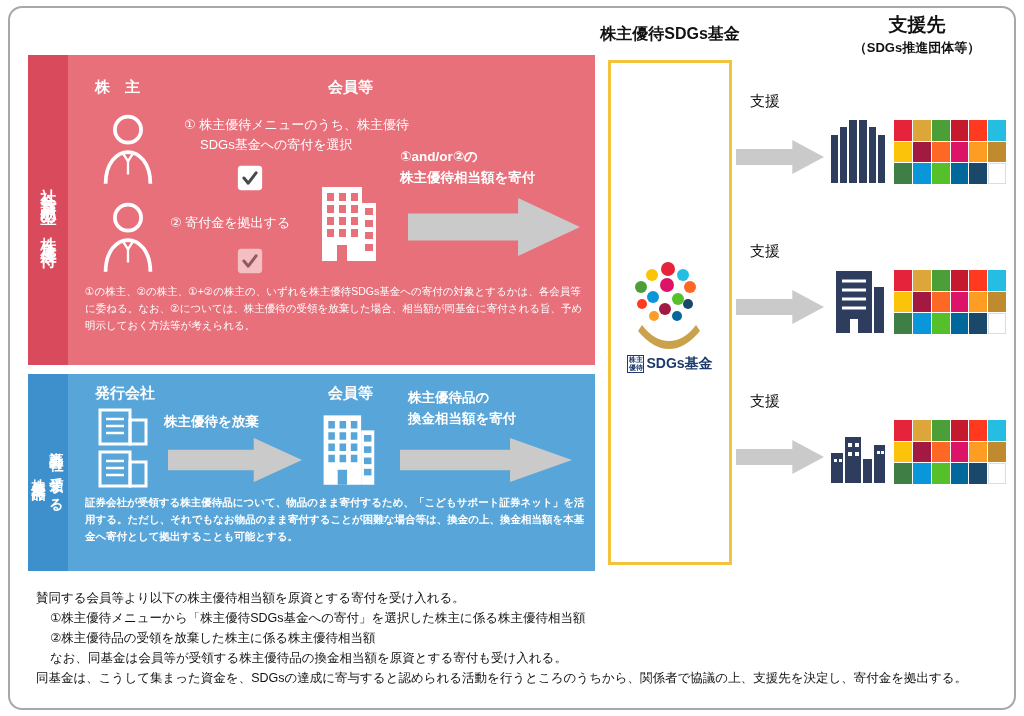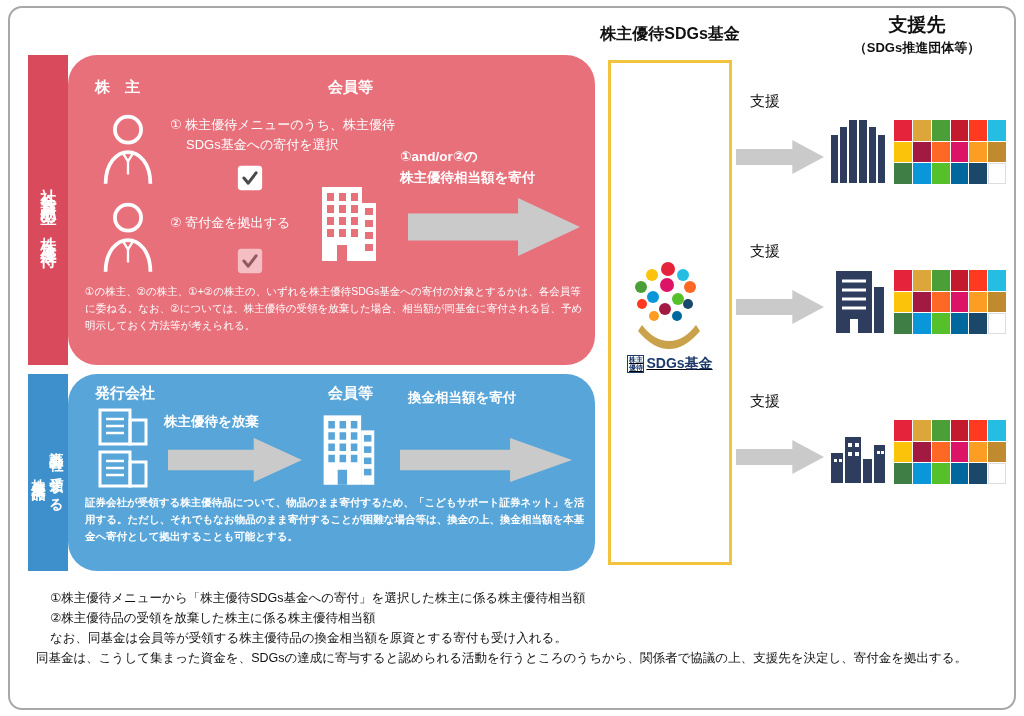--- a/index.html
+++ b/index.html
@@ -22,36 +22,36 @@
   .blue-section { left:28px; top:374px; width:567px; height:197px; }
   .side { width:40px; display:flex; align-items:center; justify-content:center; }
   .red-side  { background:#d94a5c; }
   .blue-side { background:#3d90cc; }
   .v-text { writing-mode:vertical-rl; text-orientation:upright; font-weight:bold;
             font-size:16px; letter-spacing:5px; }
   .v-wrap { height:100%; display:flex; flex-direction:row-reverse;
             align-items:center; justify-content:center; }
   .v-wrap span { writing-mode:vertical-rl; text-orientation:upright; font-weight:bold;
                  font-size:14px; letter-spacing:2px; }
-  .main { flex:1; position:relative;border-radius:29px; }
+  .main { flex:1; position:relative; }
   .red-main  { background:#e8707b; --winc:#e8707b; }
   .blue-main { background:#57a5d9; --winc:#57a5d9; }
 
   .lbl { position:absolute; font-size:15px; font-weight:bold; }
   .pos-shareholder { left:27px; top:23px; }
   .pos-member-r    { left:260px; top:23px; }
   .pos-issuer      { left:27px; top:10px; }
   .pos-member-b    { left:260px; top:10px; }
 
   .person { position:absolute; width:56px; height:76px; }
   .p1 { left:32px; top:56px; }
   .p2 { left:32px; top:144px; }
 
   .step-text { position:absolute; font-size:13px; line-height:1.5; }
-  .step1 { left:102px; top:60px; width:270px; }
+  .step1 { left:116px; top:60px; width:270px; }
   .step1 .ln2 { padding-left:16px; }
   .step2 { left:102px; top:158px; }
 
   .checkbox { position:absolute; width:26px; height:26px; }
   .cb1 { left:169px; top:110px; }
   .cb2 { left:169px; top:193px; opacity:.55; }
 
   .building-white { position:absolute; }
   .bw-red  { left:248px; top:122px; width:64px; height:84px; }
   .bw-blue { left:250px; top:32px;  width:60px; height:80px; }
@@ -75,21 +75,21 @@
   .note { position:absolute; left:17px; width:500px; font-size:10.5px; line-height:1.6; }
   .red-note  { top:228px; }
   .blue-note { top:120px;font-weight:bold; }
 
   
   .fund-box { position:absolute; left:608px; top:60px; width:124px; height:505px;
               background:#fff; border:3px solid #f2c43d;
               display:flex; flex-direction:column; align-items:center; }
   .fund-logo { margin-top:196px; width:82px; height:92px; }
   .fund-logo svg { width:100%; height:100%; display:block; }
-  .fund-logo-text { margin-top:4px; display:flex; align-items:center; gap:2px;text-decoration:underline; }
+  .fund-logo-text { margin-top:4px; display:flex; align-items:center; gap:2px; }
   .logo-small { font-size:7px; line-height:1.15; width:17px; text-align:center;
                 border:1px solid #1d3a6b; color:#1d3a6b; font-weight:bold; }
   .logo-large { font-size:14px; font-weight:bold; color:#1d3a6b; }
 
   
   .support-row { position:absolute; left:736px; width:274px; height:105px; }
   .sr1 { top:92px; } .sr2 { top:242px; } .sr3 { top:392px; }
   .support-label { position:absolute; left:14px; top:0; font-size:15px; color:#111; }
   .support-arrow { left:0; top:48px; width:88px; height:34px; }
   .navy-building { position:absolute; left:94px; top:26px; width:56px; height:66px; }
@@ -256,20 +256,21 @@
             <rect x="21" y="68" width="10" height="16"></rect>
             <rect x="49" y="31" width="8" height="7"></rect>
               <rect x="49" y="43" width="8" height="7"></rect>
             <rect x="49" y="55" width="8" height="7"></rect>
               <rect x="49" y="67" width="8" height="7"></rect>
           </g>
         </svg>
       </div>
 
       <div class="arrow-label blue-arrow2-label">
+        <div>株主優待品の</div>
         <div>換金相当額を寄付</div>
       </div>
       <div class="arrow blue-arrow2">
         <svg viewBox="0 0 100 60" preserveAspectRatio="none">
           <polygon class="arrow-fill" points="0,16 64,16 64,0 100,30 64,60 64,44 0,44"></polygon>
         </svg>
       </div>
 
       <div class="note blue-note">証券会社が受領する株主優待品について、物品のまま寄付するため、「こどもサポート証券ネット」を活用する。ただし、それでもなお物品のまま寄付することが困難な場合等は、換金の上、換金相当額を本基金へ寄付として拠出することも可能とする。</div>
     </div>
@@ -422,18 +423,19 @@
         <div class="sdg-cell" style="background: rgb(63, 126, 68);"></div>
         <div class="sdg-cell" style="background: rgb(10, 151, 217);"></div>
         <div class="sdg-cell" style="background: rgb(86, 192, 43);"></div>
         <div class="sdg-cell" style="background: rgb(0, 104, 157);"></div>
         <div class="sdg-cell" style="background: rgb(25, 72, 106);"></div>
         <div class="sdg-cell" style="background: rgb(255, 255, 255);"></div>
       </div>
   </div>
 
   <div class="footer">
+    <div>賛同する会員等より以下の株主優待相当額を原資とする寄付を受け入れる。</div>
     <div class="indent">①株主優待メニューから「株主優待SDGs基金への寄付」を選択した株主に係る株主優待相当額</div>
     <div class="indent">②株主優待品の受領を放棄した株主に係る株主優待相当額</div>
     <div class="indent">なお、同基金は会員等が受領する株主優待品の換金相当額を原資とする寄付も受け入れる。</div>
     <div>同基金は、こうして集まった資金を、SDGsの達成に寄与すると認められる活動を行うところのうちから、関係者で協議の上、支援先を決定し、寄付金を拠出する。</div>
   </div>
 </div>
 
 </body></html>

